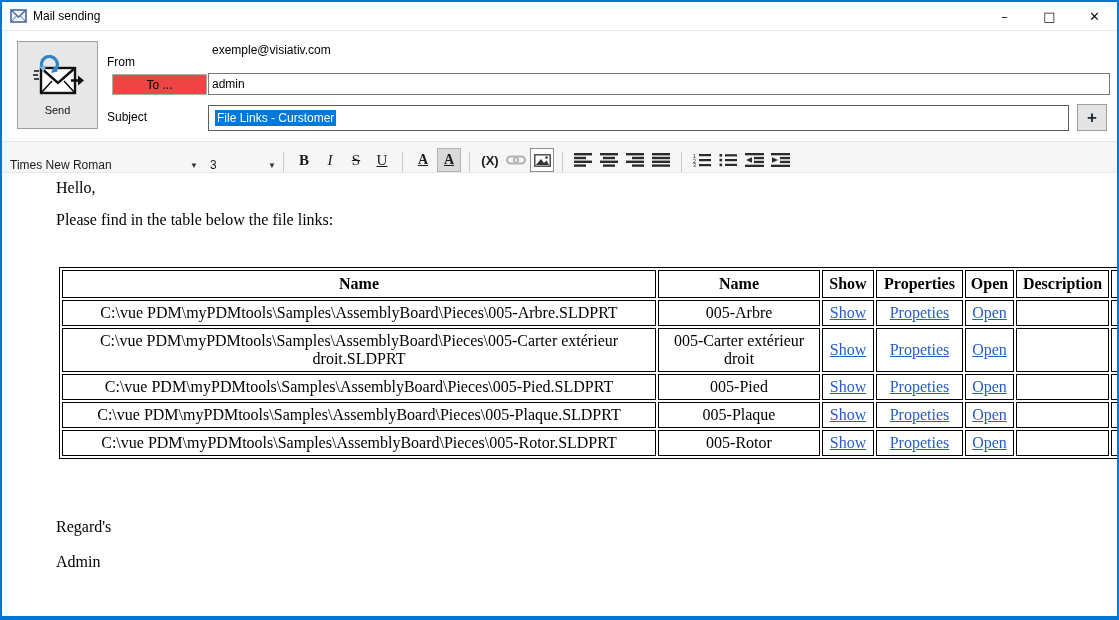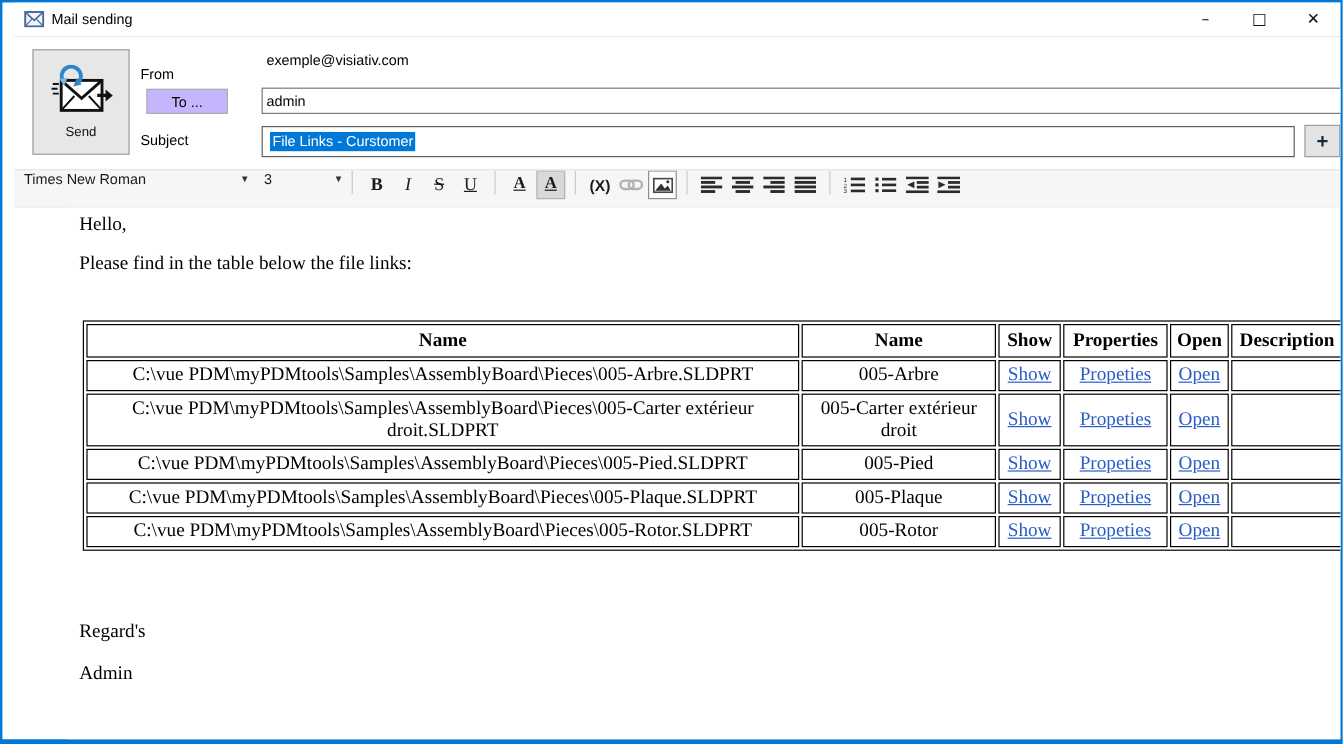--- a/index.html
+++ b/index.html
@@ -2,21 +2,20 @@
 <html><head>
 <meta charset="utf-8">
 <style>
   * { margin:0; padding:0; box-sizing:border-box; }
   html,body { background:#fff; }
   .window {
     position:relative; width:1119px; height:620px;
     border:2px solid #0078d7; border-bottom-width:4px;
     background:#fff; font-family:"Liberation Sans", sans-serif;
     overflow:hidden;
-    padding-left:10px;
   }
   
   .titlebar {
     height:29px; display:flex; align-items:center;
     background:#fff; border-bottom:1px solid #e8e8e8;
   }
   .title-icon { margin-left:8px; margin-right:6px; display:flex; }
   .title-text { font-size:12px; color:#000; }
   .win-controls { margin-left:auto; display:flex; height:100%; }
   .win-btn {
@@ -28,22 +27,22 @@
   .send-btn {
     position:absolute; left:15px; top:10px; width:81px; height:88px;
     background:#e7e7e7; border:1px solid #9f9f9f;
     display:flex; flex-direction:column; align-items:center; justify-content:center;
   }
   .send-label { font-size:11px; color:#111; margin-top:1px; }
   .fld-label { position:absolute; font-size:12px; color:#000; }
   .from-label { left:105px; top:24px; }
   .from-value { position:absolute; left:210px; top:12px; font-size:12px; color:#000000; }
   .to-btn {
-    position:absolute; left:110px; top:43px; width:68px; height:21px;
-    background:#c4b5fd; border:1px solid #adadad;
+    position:absolute; left:110px; top:43px; width:95px; height:21px;
+    background:#ef4444; border:1px solid #adadad;
     font-size:12px; color:#000; display:flex; align-items:center; justify-content:center;
   }
   .to-input {
     position:absolute; left:206px; top:42px; width:902px; height:22px;
     border:1px solid #7a7a7a; background:#fff; font-size:12px; color:#000;
     display:flex; align-items:center; padding-left:3px;
   }
   .subject-label { left:105px; top:79px; }
   .subject-input {
     position:absolute; left:206px; top:74px; width:861px; height:26px;
@@ -55,21 +54,21 @@
   }
   .plus-btn {
     position:absolute; left:1075px; top:73px; width:30px; height:27px;
     background:#e4e4e4; border:1px solid #9d9d9d;
     font-size:17px; font-weight:bold; color:#14293d;
     display:flex; align-items:center; justify-content:center;
   }
   
   .toolbar {
     height:31px; background:#f6f6f6; border-bottom:1px solid #e9e9e9;
-    display:flex; align-items:flex-start; padding-left:8px;
+    display:flex; align-items:flex-end; padding-left:8px;
   }
   .dd { display:flex; align-items:center; font-size:12px; color:#1a1a1a; }
   .dd .arrow { font-size:8px; color:#333; margin-left:6px; }
   .dd-font { width:188px; justify-content:space-between; }
   .dd-size { width:66px; justify-content:space-between; margin-left:12px; }
   .tsep { width:1px; height:20px; background:#c9c9c9; margin:0 7px; }
   .tbtn {
     min-width:24px; height:24px; display:flex; align-items:center; justify-content:center;
     margin:0 1px; background:transparent; border:1px solid transparent;
     font-family:"Liberation Serif", serif; font-size:15px; color:#1a1a1a;

